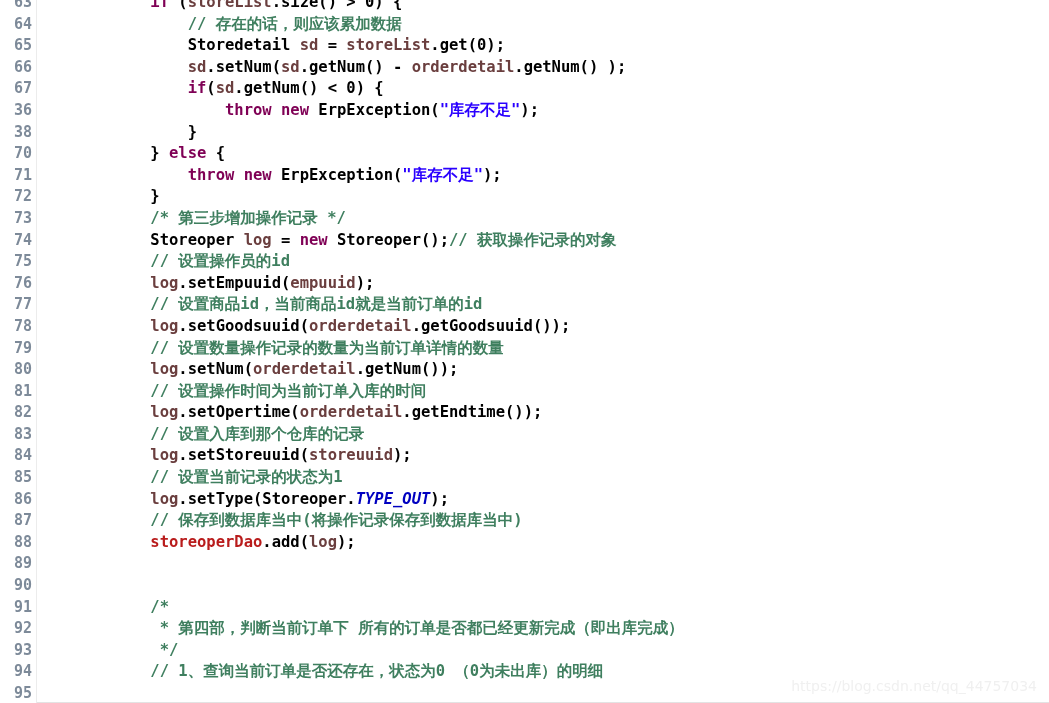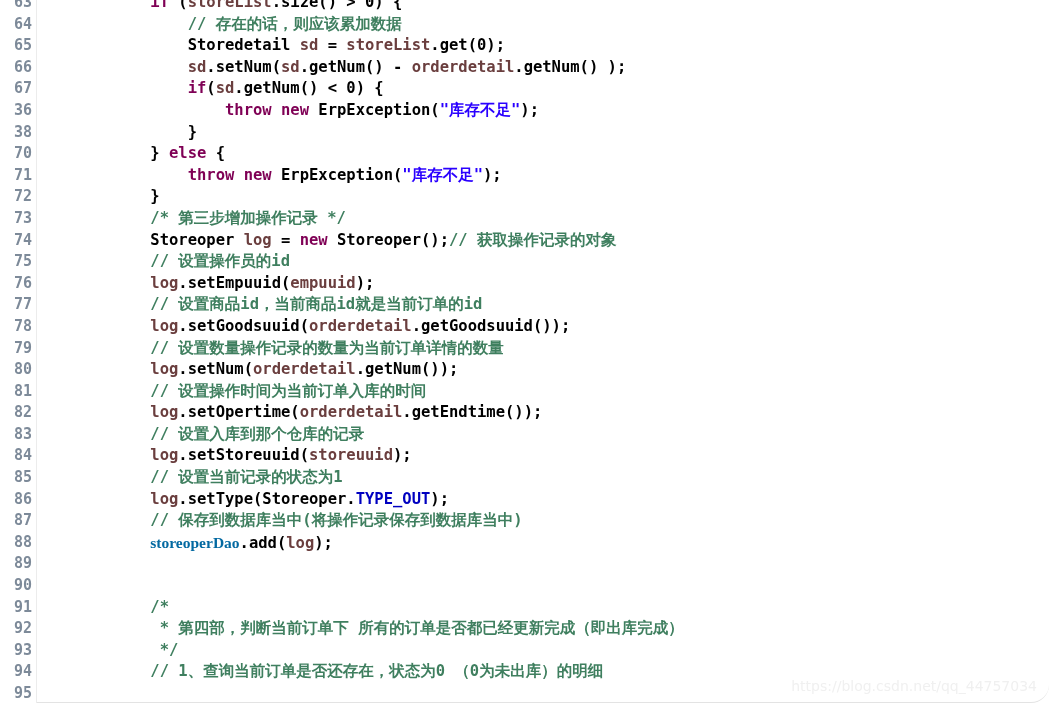--- a/index.html
+++ b/index.html
@@ -14,21 +14,20 @@
     font-family: "DejaVu Sans Mono", "Liberation Mono", monospace;
   }
 
   #editor {
     position: relative;
     width: 1049px;
     height: 703px;
     background: #ffffff;
     box-sizing: border-box;
     border-bottom: 1px solid #e3e3e3;
-    border-radius: 18px;
   }
 
   
   .gutter {
     position: absolute;
     left: 0;
     top: 0;
     width: 37px;
     height: 703px;
     background: #ffffff;
@@ -77,22 +76,22 @@
     color: #000000;
     letter-spacing: 0px;
   }
 
   
   .t-plain    { color: #000000; }
   .t-kw       { color: #7f0055; }
   .t-cmt      { color: #3f7f5f; }
   .t-str      { color: #2a00ff; }
   .t-local    { color: #6a3e3e; }
-  .t-field    { color: #0369a1; font-family: Liberation Serif, serif; }
-  .t-static   { color: #0000c0; }
+  .t-field    { color: #b91c1c; }
+  .t-static   { color: #0000c0; font-style: italic; }
 
   
   .watermark {
     position: absolute;
     right: 12px;
     bottom: 8px;
     font-family: "DejaVu Sans", "Liberation Sans", sans-serif;
     font-size: 14px;
     font-weight: normal;
     color: #f0f0f0;

